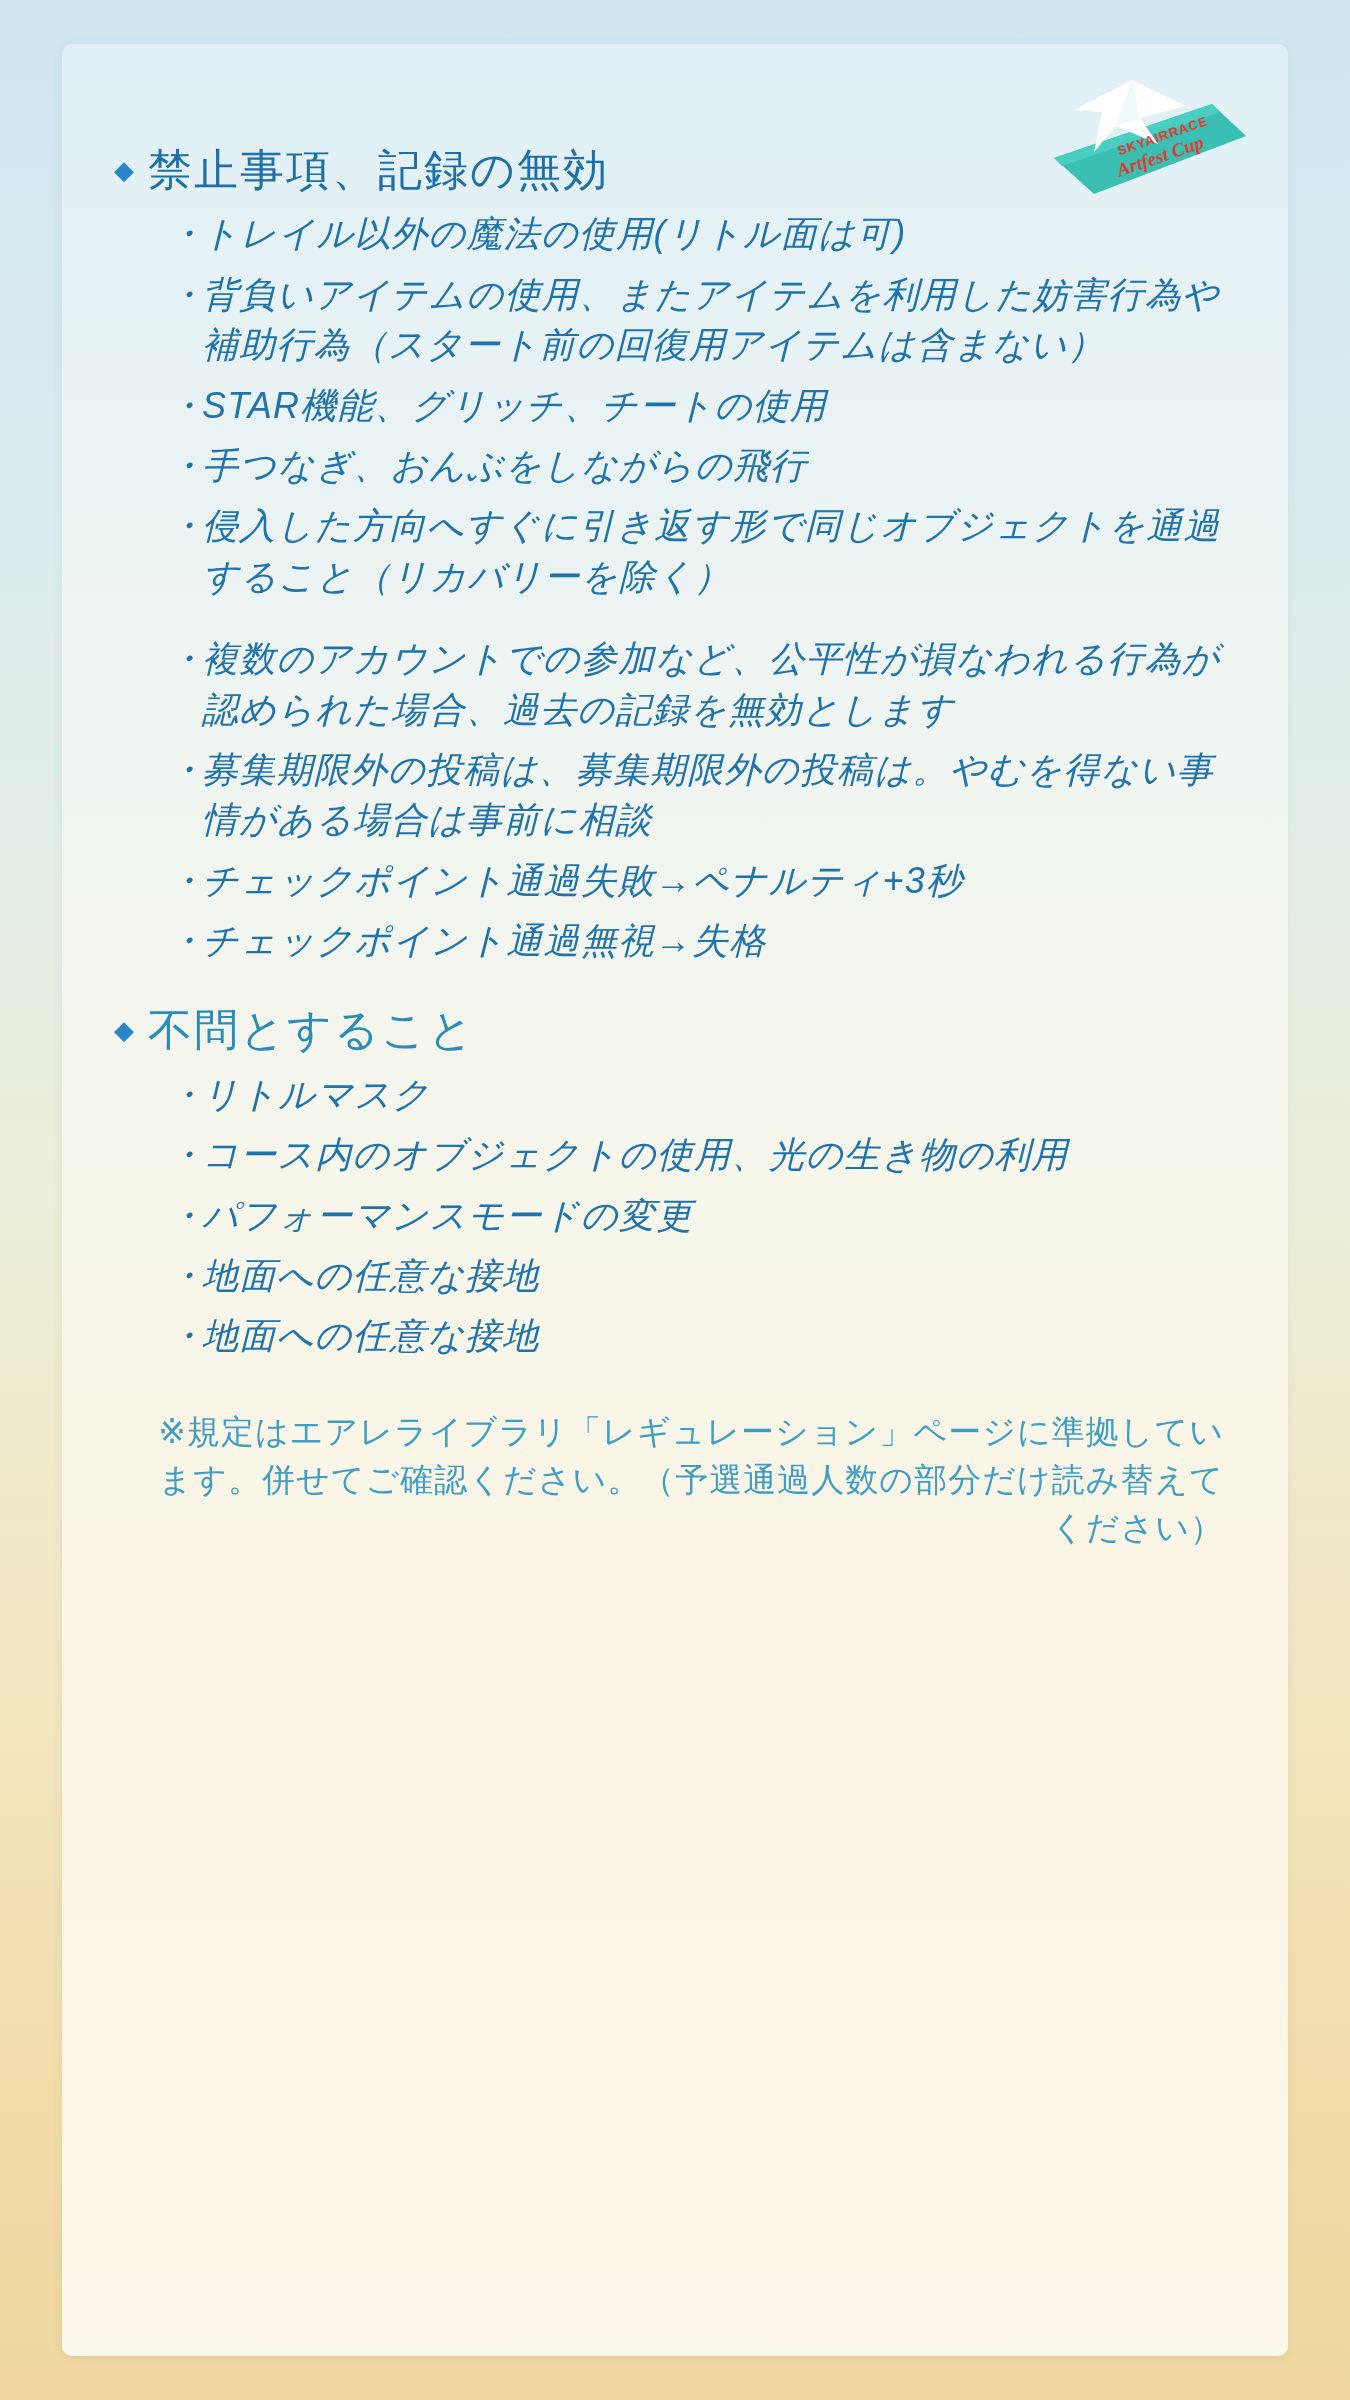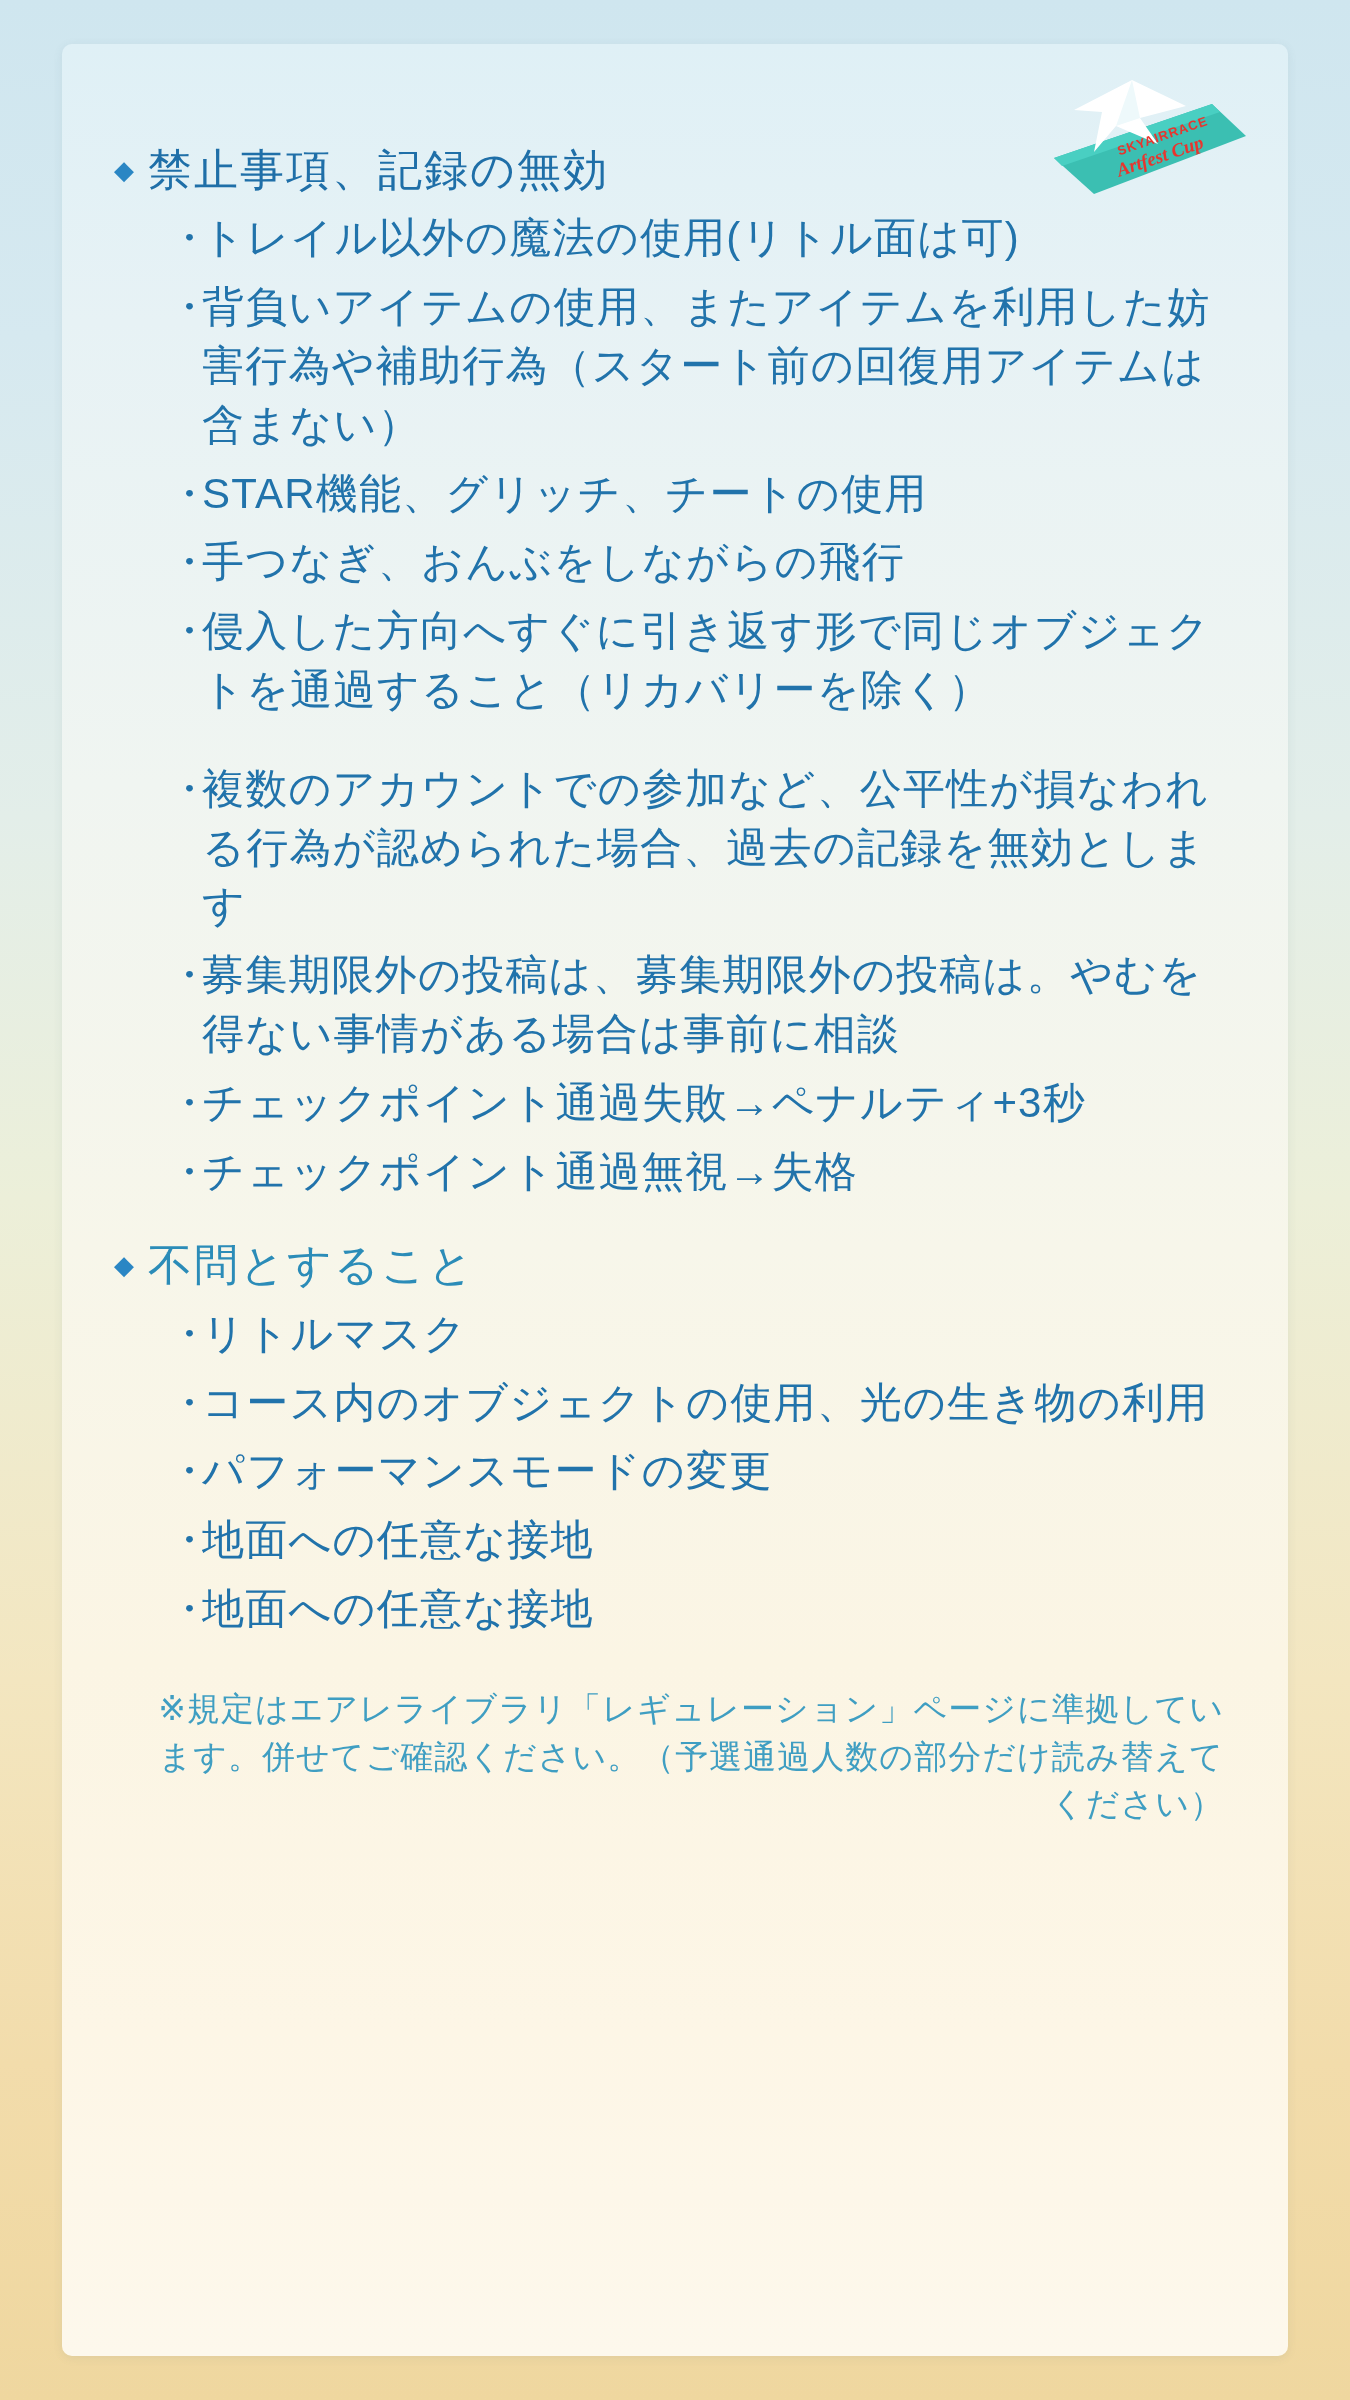--- a/index.html
+++ b/index.html
@@ -82,37 +82,38 @@
     margin-top: 34px;
   }
 
   ul.items {
     list-style: none;
     margin: 0;
     padding: 0 0 0 54px;
   }
   ul.items li {
     position: relative;
-    font-size: 42px;
+    font-size: 36px;
     line-height: 1.40;
     color: #2173ab;
     letter-spacing: 1.2px;
     margin-bottom: 10px;
     padding-left: 34px;
     font-weight: 400;
+    font-style: italic;
   }
   ul.items li::before {
     content: "・";
     position: absolute;
     left: 0;
     top: 0;
     color: #2173ab;
   }
   ul.items li.gap-before {
-    margin-top: 40px;
+    margin-top: 32px;
   }
 
   .group-allowed li {
     color: #3f9ec2;
   }
   .group-allowed li::before { color: #3f9ec2; }
 
   h2.section.allowed {
     color: #2b8cb8;
   }

